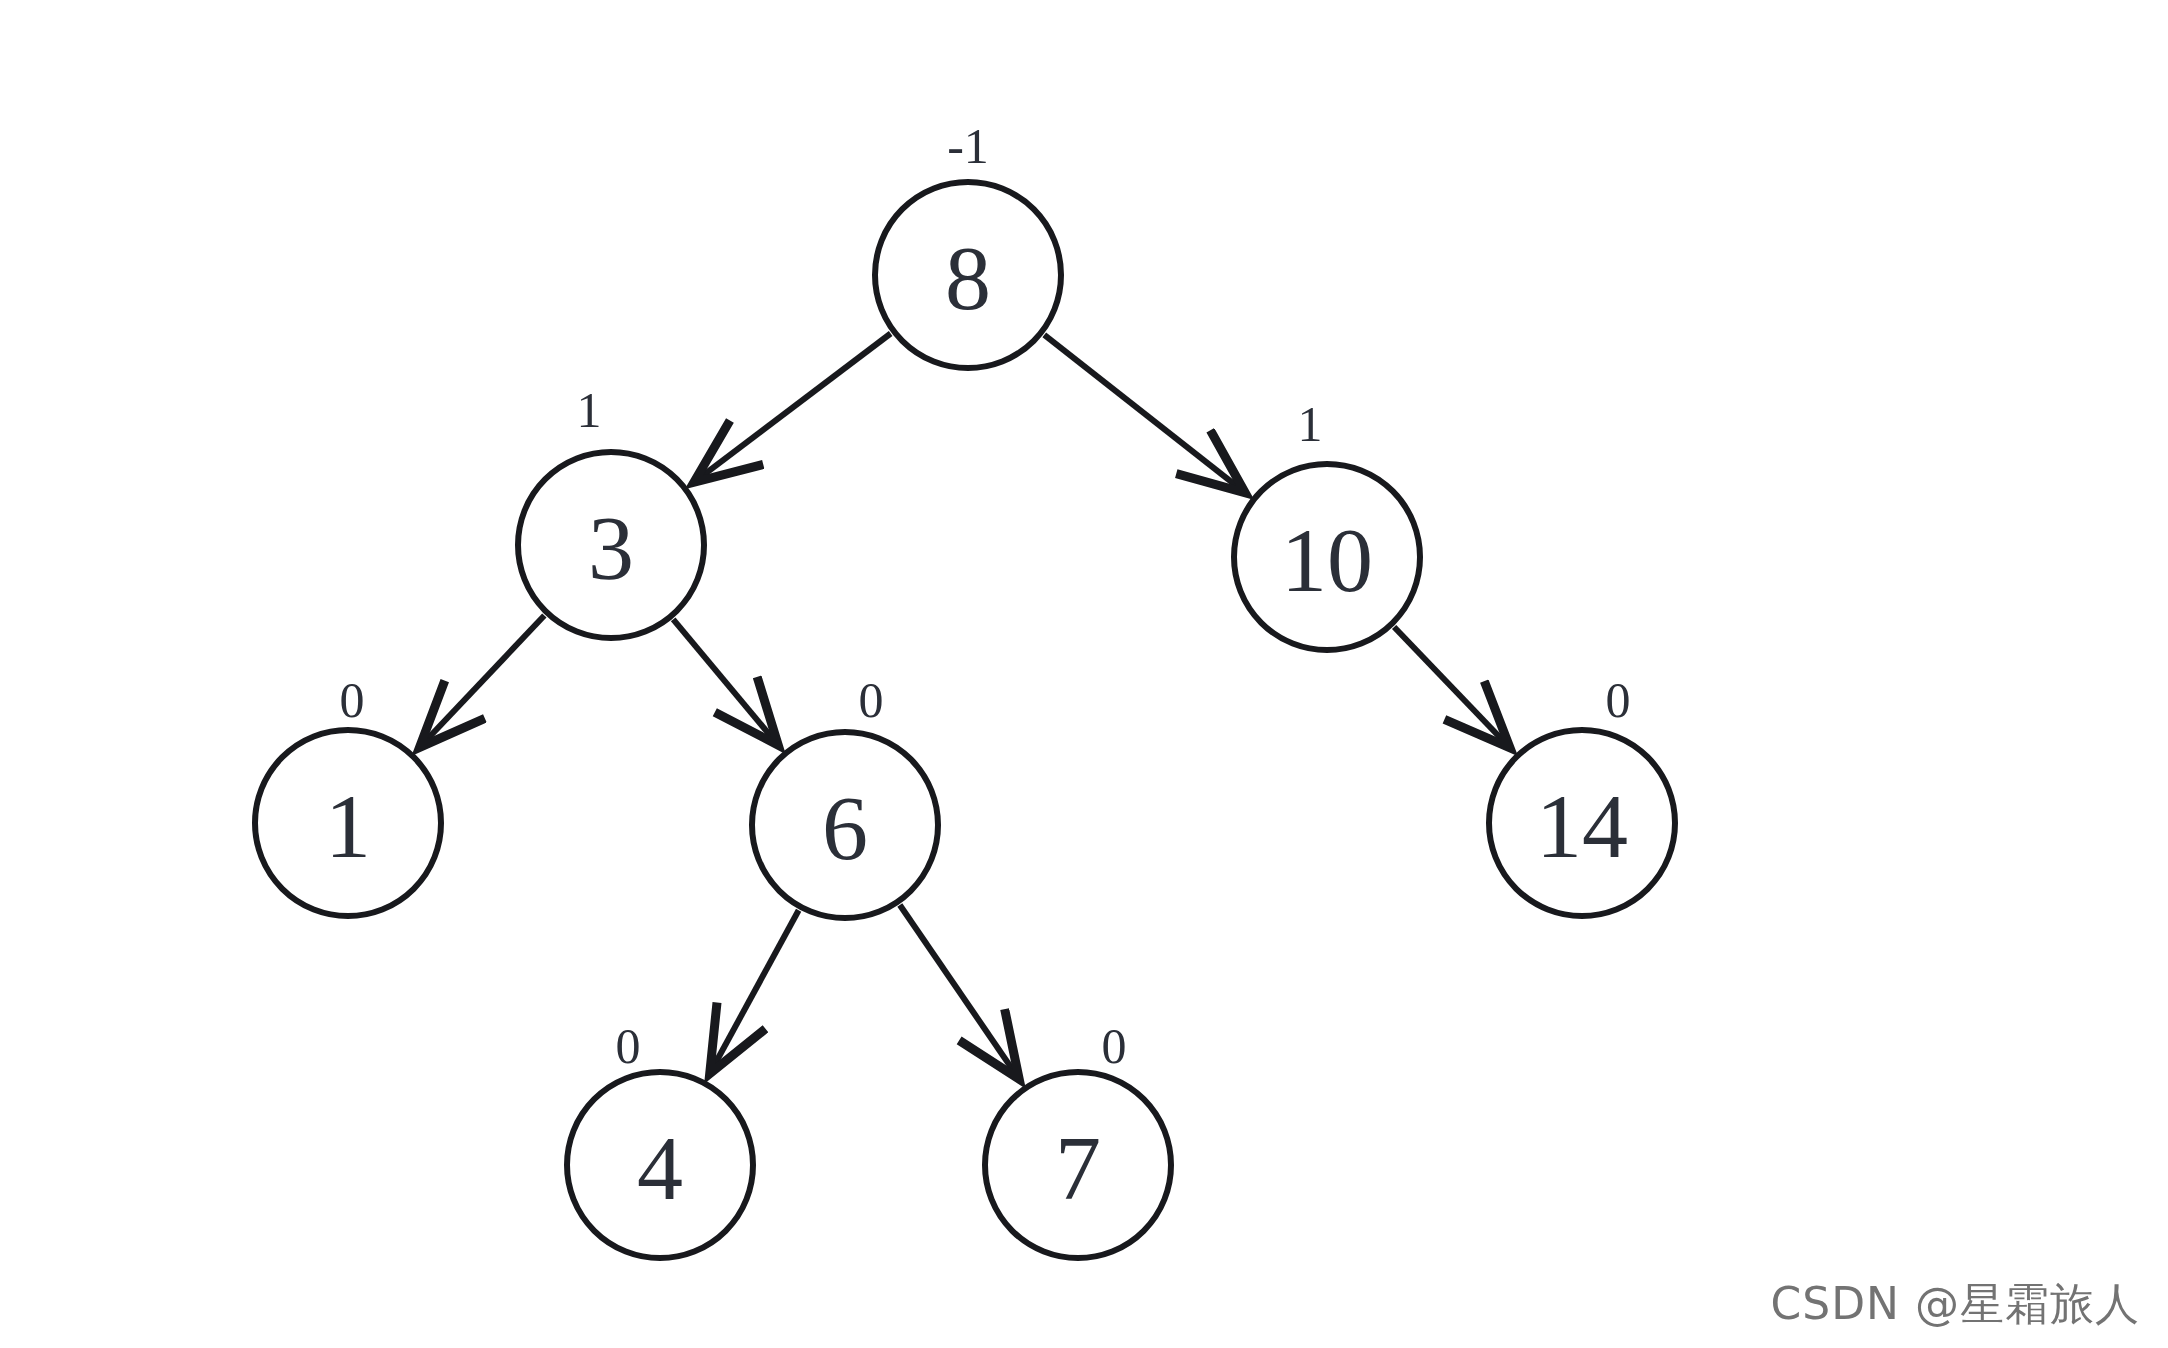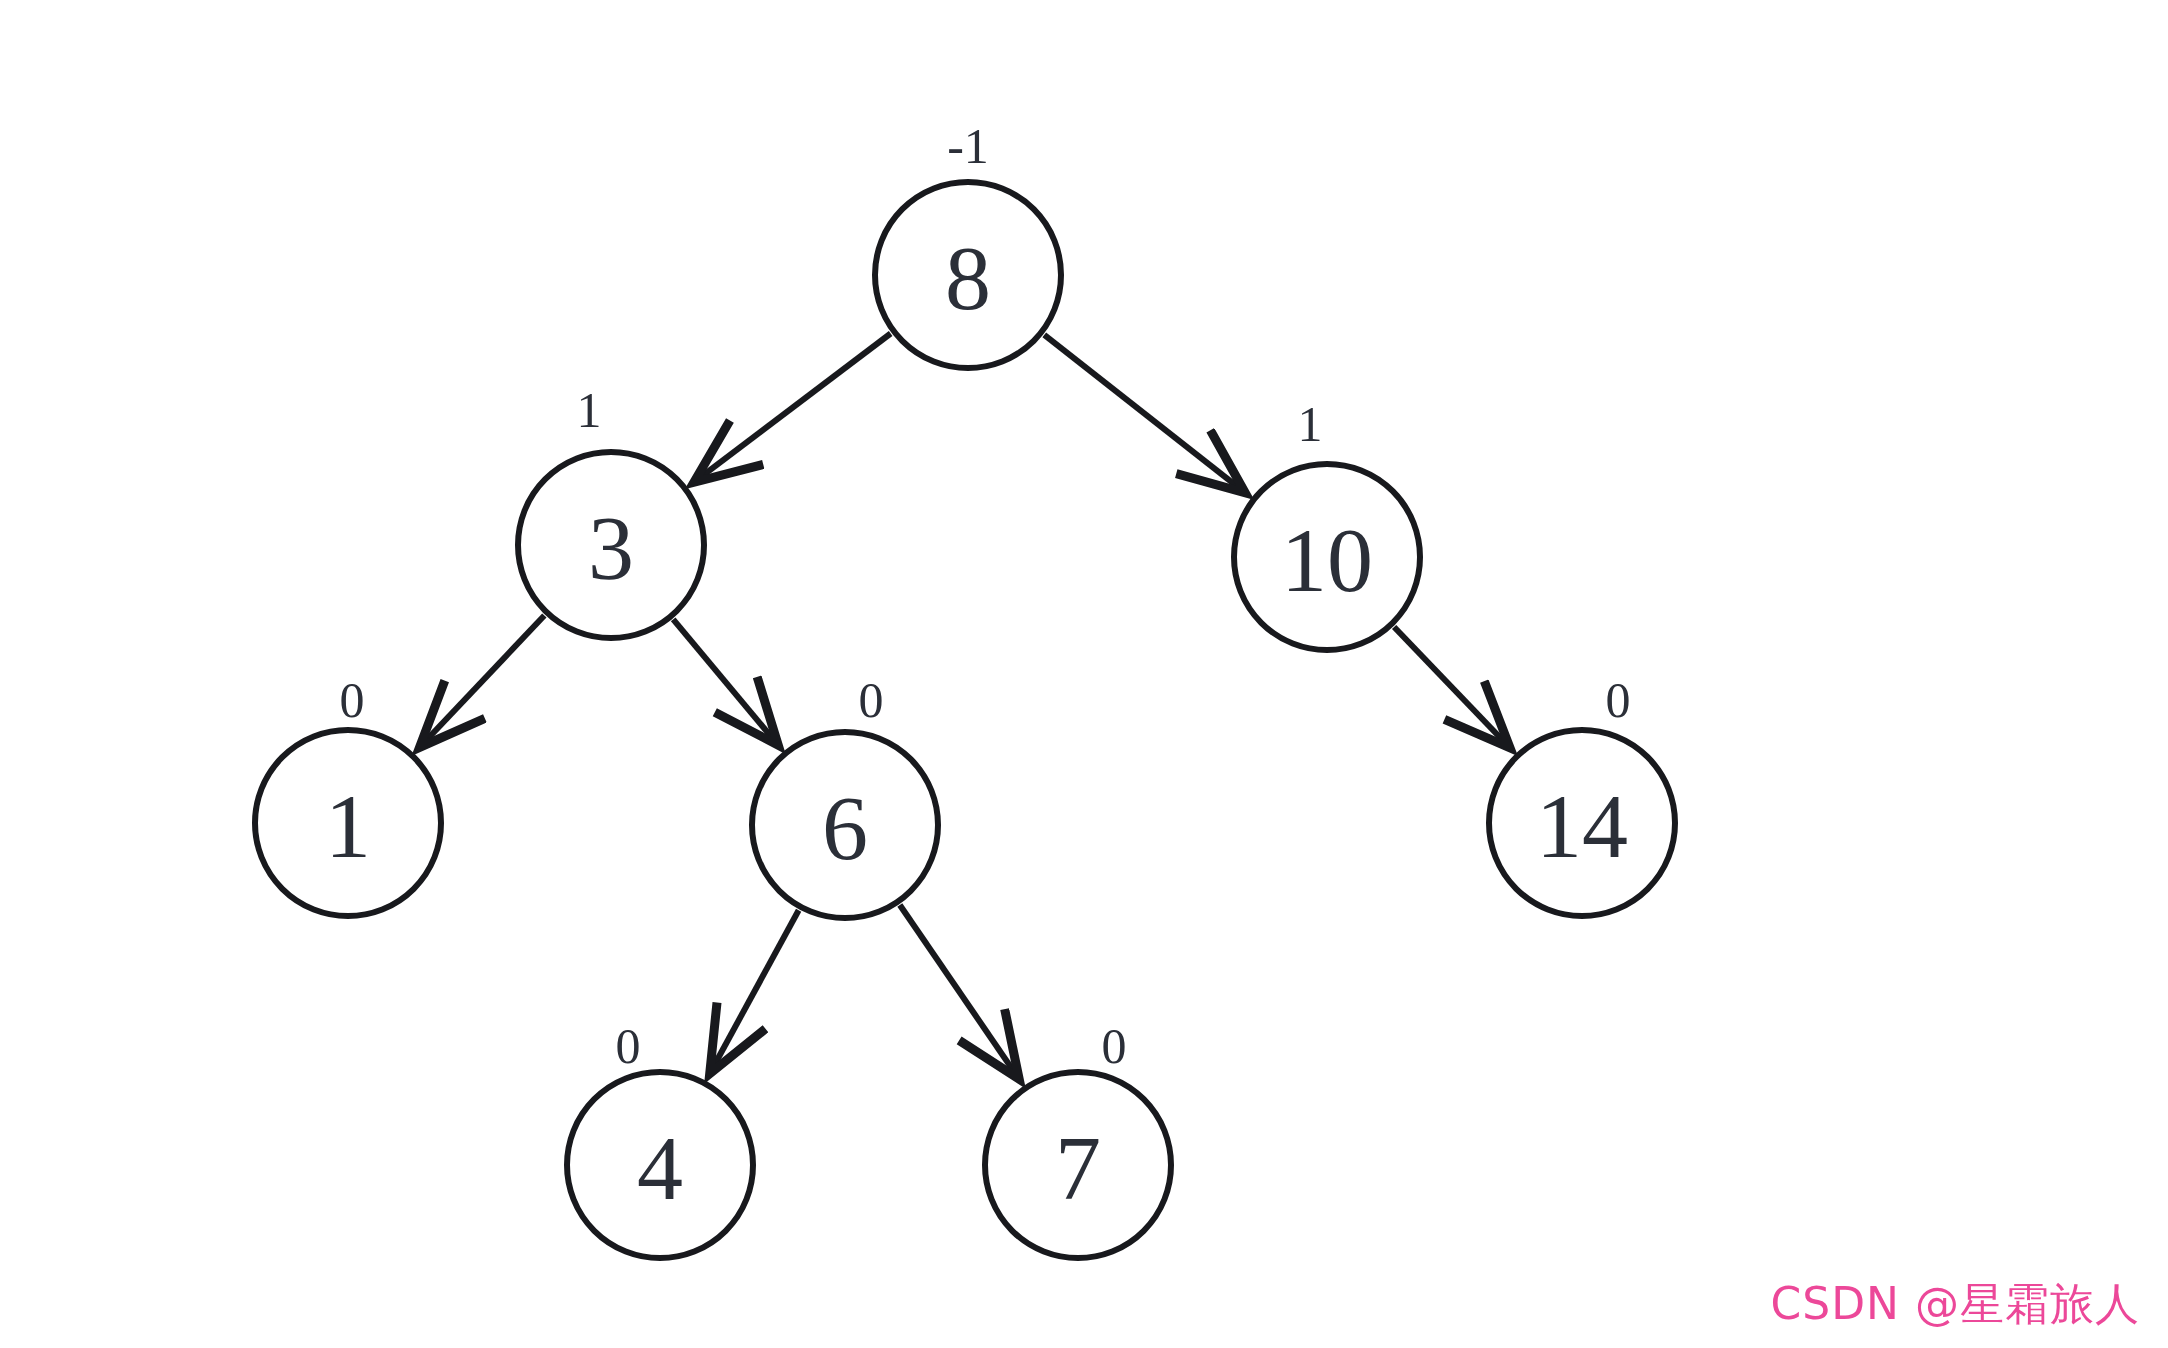--- a/index.html
+++ b/index.html
@@ -45,21 +45,21 @@
   }
   .edge-line {
     stroke: #18191d;
     stroke-width: 6;
     fill: none;
   }
   .watermark {
     position: absolute;
     right: 28px;
     bottom: 14px;
-    color: #ec4899;
+    color: #737373;
     font-family: "DejaVu Sans", "Liberation Sans", sans-serif;
     font-size: 44px;
     letter-spacing: 1px;
     white-space: nowrap;
     user-select: none;
   }
 </style>
 </head>
 <body>
 

